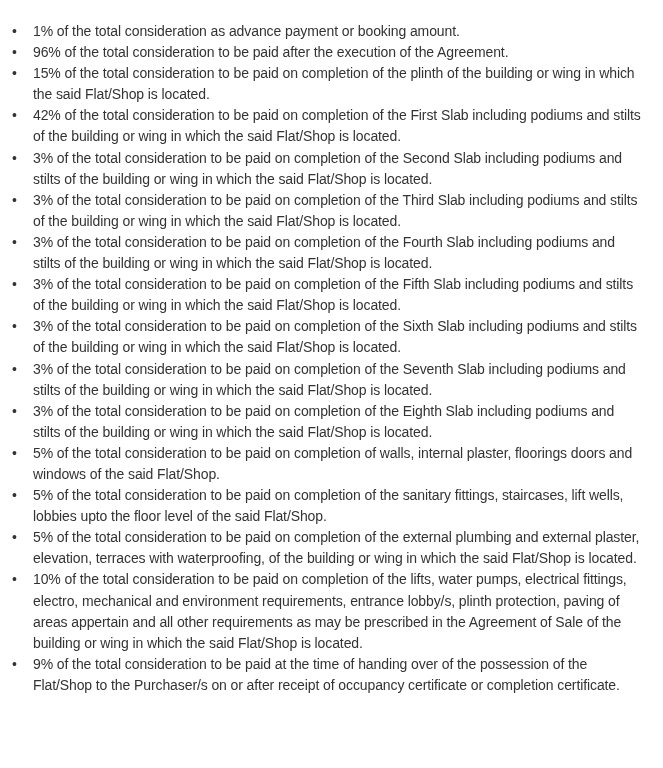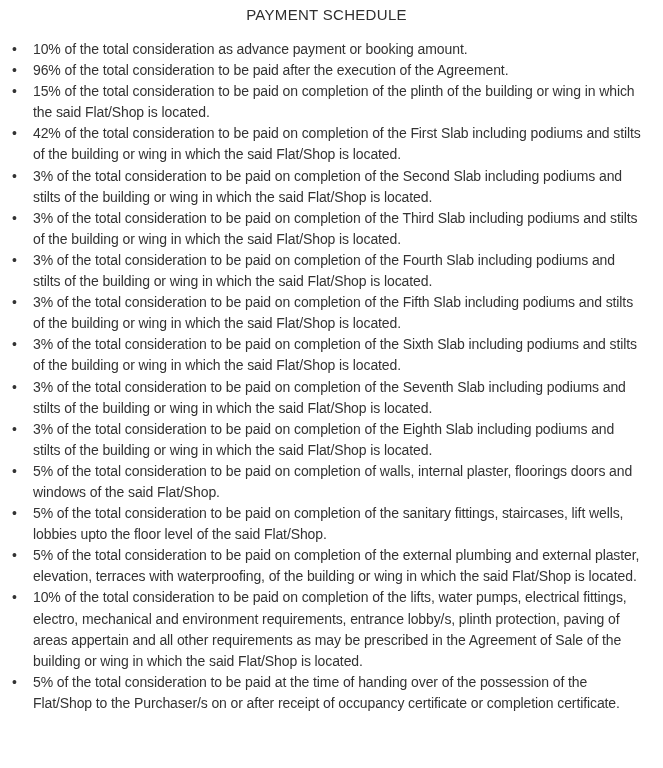--- a/index.html
+++ b/index.html
@@ -55,26 +55,25 @@
     color: #333333;
   }
   .item-text {
     flex: 1 1 auto;
   }
 </style>
 </head>
 <body>
 
 <div class="page">
-  <h1 class="doc-title">PAYMENT SCHEDULE</h1>
 
   <ul class="payment-list">
   <li>
     <span class="bullet">•</span>
-    <span class="item-text">10% of the total consideration as advance payment or booking amount.</span>
+    <span class="item-text">1% of the total consideration as advance payment or booking amount.</span>
   </li>
 
   <li>
     <span class="bullet">•</span>
     <span class="item-text">96% of the total consideration to be paid after the execution of the Agreement.</span>
   </li>
 
   <li>
     <span class="bullet">•</span>
     <span class="item-text">15% of the total consideration to be paid on completion of the plinth of the building or wing in which the said Flat/Shop is located.</span>
@@ -135,16 +134,16 @@
     <span class="item-text">5% of the total consideration to be paid on completion of the external plumbing and external plaster, elevation, terraces with waterproofing, of the building or wing in which the said Flat/Shop is located.</span>
   </li>
 
   <li>
     <span class="bullet">•</span>
     <span class="item-text">10% of the total consideration to be paid on completion of the lifts, water pumps, electrical fittings, electro, mechanical and environment requirements, entrance lobby/s, plinth protection, paving of areas appertain and all other requirements as may be prescribed in the Agreement of Sale of the building or wing in which the said Flat/Shop is located.</span>
   </li>
 
   <li>
     <span class="bullet">•</span>
-    <span class="item-text">5% of the total consideration to be paid at the time of handing over of the possession of the Flat/Shop to the Purchaser/s on or after receipt of occupancy certificate or completion certificate.</span>
+    <span class="item-text">9% of the total consideration to be paid at the time of handing over of the possession of the Flat/Shop to the Purchaser/s on or after receipt of occupancy certificate or completion certificate.</span>
   </li>
 </ul>
 </div>
 
 </body></html>

